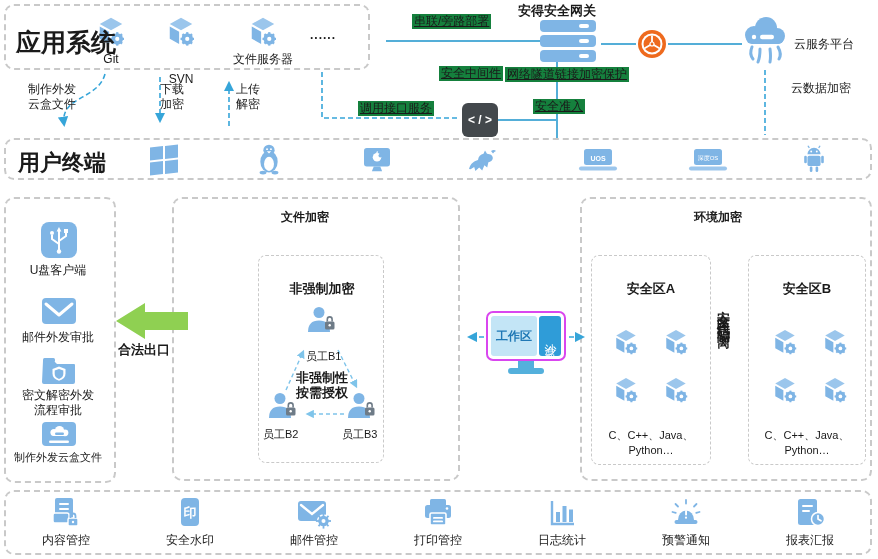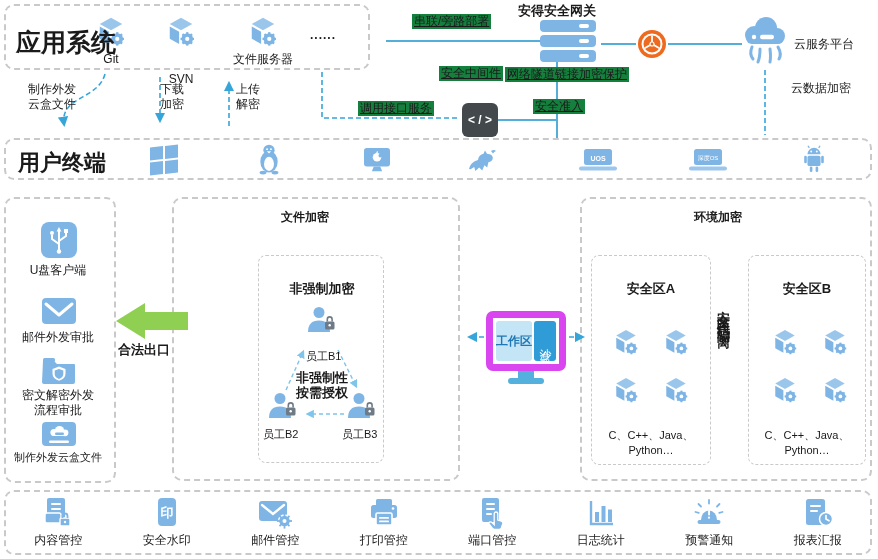--- a/index.html
+++ b/index.html
@@ -14,21 +14,21 @@
   .ttl{position:absolute;font-size:12px;font-weight:bold;z-index:4;white-space:nowrap;}
   .icon{position:absolute;z-index:3;}
   svg{display:block;}
   #overlay{position:absolute;left:0;top:0;z-index:2;pointer-events:none;}
   .vert{writing-mode:vertical-rl;letter-spacing:4px;}
   .win{display:grid;grid-template-columns:13px 13px;grid-template-rows:13px 13px;gap:2px;transform:skewY(-6deg);}
   .win div{background:#7FB5E5;}
   .codebox{position:absolute;left:462px;top:103px;width:36px;height:34px;background:#43484C;border-radius:6px;
     color:#fff;font-weight:bold;font-size:12px;display:flex;align-items:center;justify-content:center;z-index:4;letter-spacing:0px;}
   .monitor{position:absolute;left:486px;top:311px;width:80px;z-index:3;}
-  .mon-frame{border:7px solid #d946ef;border-radius:7px;background:#fff;padding:3px;display:flex;gap:2px;height:40px;box-sizing:content-box;}
+  .mon-frame{border:2px solid #d946ef;border-radius:7px;background:#fff;padding:3px;display:flex;gap:2px;height:40px;box-sizing:content-box;}
   .mon-work{flex:1;background:#C3E5F6;color:#1f78b5;font-size:12px;font-weight:bold;display:flex;align-items:center;justify-content:center;border-radius:3px;}
   .mon-sand{width:22px;background:#2F9CD8;color:#fff;font-size:12px;display:flex;align-items:center;justify-content:center;border-radius:3px;writing-mode:vertical-rl;letter-spacing:2px;}
   .mon-neck{width:16px;height:7px;background:#54B0DC;margin:0 auto;}
   .mon-base{width:36px;height:6px;background:#54B0DC;border-radius:3px;margin:0 auto;}
   .bottom-row{position:absolute;left:4px;top:490px;width:868px;height:65px;display:flex;justify-content:space-around;align-items:center;z-index:3;}
   .bitem{display:flex;flex-direction:column;align-items:center;gap:3px;width:90px;}
   .bitem .blab{font-size:12px;white-space:nowrap;}
 </style>
 </head>
 <body>
@@ -590,34 +590,20 @@
             <rect x="3" y="8" width="26" height="13" rx="2.5" fill="#7FB5E5"></rect>
             <circle cx="25" cy="11.5" r="1.3" fill="#fff"></circle>
             <rect x="8" y="16" width="16" height="12" rx="1.5" fill="#7FB5E5" stroke="#fff" stroke-width="1.6"></rect>
             <rect x="11" y="20" width="10" height="1.8" rx="0.9" fill="#fff"></rect>
             <rect x="11" y="23.5" width="10" height="1.8" rx="0.9" fill="#fff"></rect>
           </svg>
         </span>
       <span class="blab">打印管控</span>
     </div>
 
-    <div class="bitem">
-      <span>
-          <svg width="32" height="32" viewBox="0 0 32 32">
-            <rect x="6" y="1" width="17" height="24" rx="2" fill="#7FB5E5"></rect>
-            <g fill="#fff">
-              <rect x="10" y="6" width="9" height="2" rx="1"></rect>
-              <rect x="10" y="11" width="9" height="2" rx="1"></rect>
-              <rect x="10" y="16" width="6" height="2" rx="1"></rect>
-            </g>
-            <path d="M20,15 c1.2,0 1.8,0.8 1.8,2 v6 l3.5,1.2 c1.3,0.5 1.8,1.4 1.4,2.7 l-1.4,4 c-0.4,1 -1.2,1.4 -2.3,1.4 h-4.5 c-1,0 -1.8,-0.5 -2.4,-1.3 l-2.8,-3.8 c-0.8,-1.1 -0.3,-2.3 1,-2.3 c0.8,0 1.5,0.4 2,1 l1.9,1.8 v-10.7 c0,-1.2 0.6,-2 1.8,-2 z" fill="#7FB5E5" stroke="#fff" stroke-width="1.3"></path>
-          </svg>
-        </span>
-      <span class="blab">端口管控</span>
-    </div>
 
 
     <div class="bitem">
       <span>
           <svg width="32" height="32" viewBox="0 0 32 32">
             <path d="M6,4 V27 H28" stroke="#7FB5E5" stroke-width="2.4" fill="none"></path>
             <rect x="10" y="15" width="4" height="10" fill="#7FB5E5"></rect>
             <rect x="16.5" y="9" width="4" height="16" fill="#7FB5E5"></rect>
             <rect x="23" y="12.5" width="4" height="12.5" fill="#7FB5E5"></rect>
           </svg>

